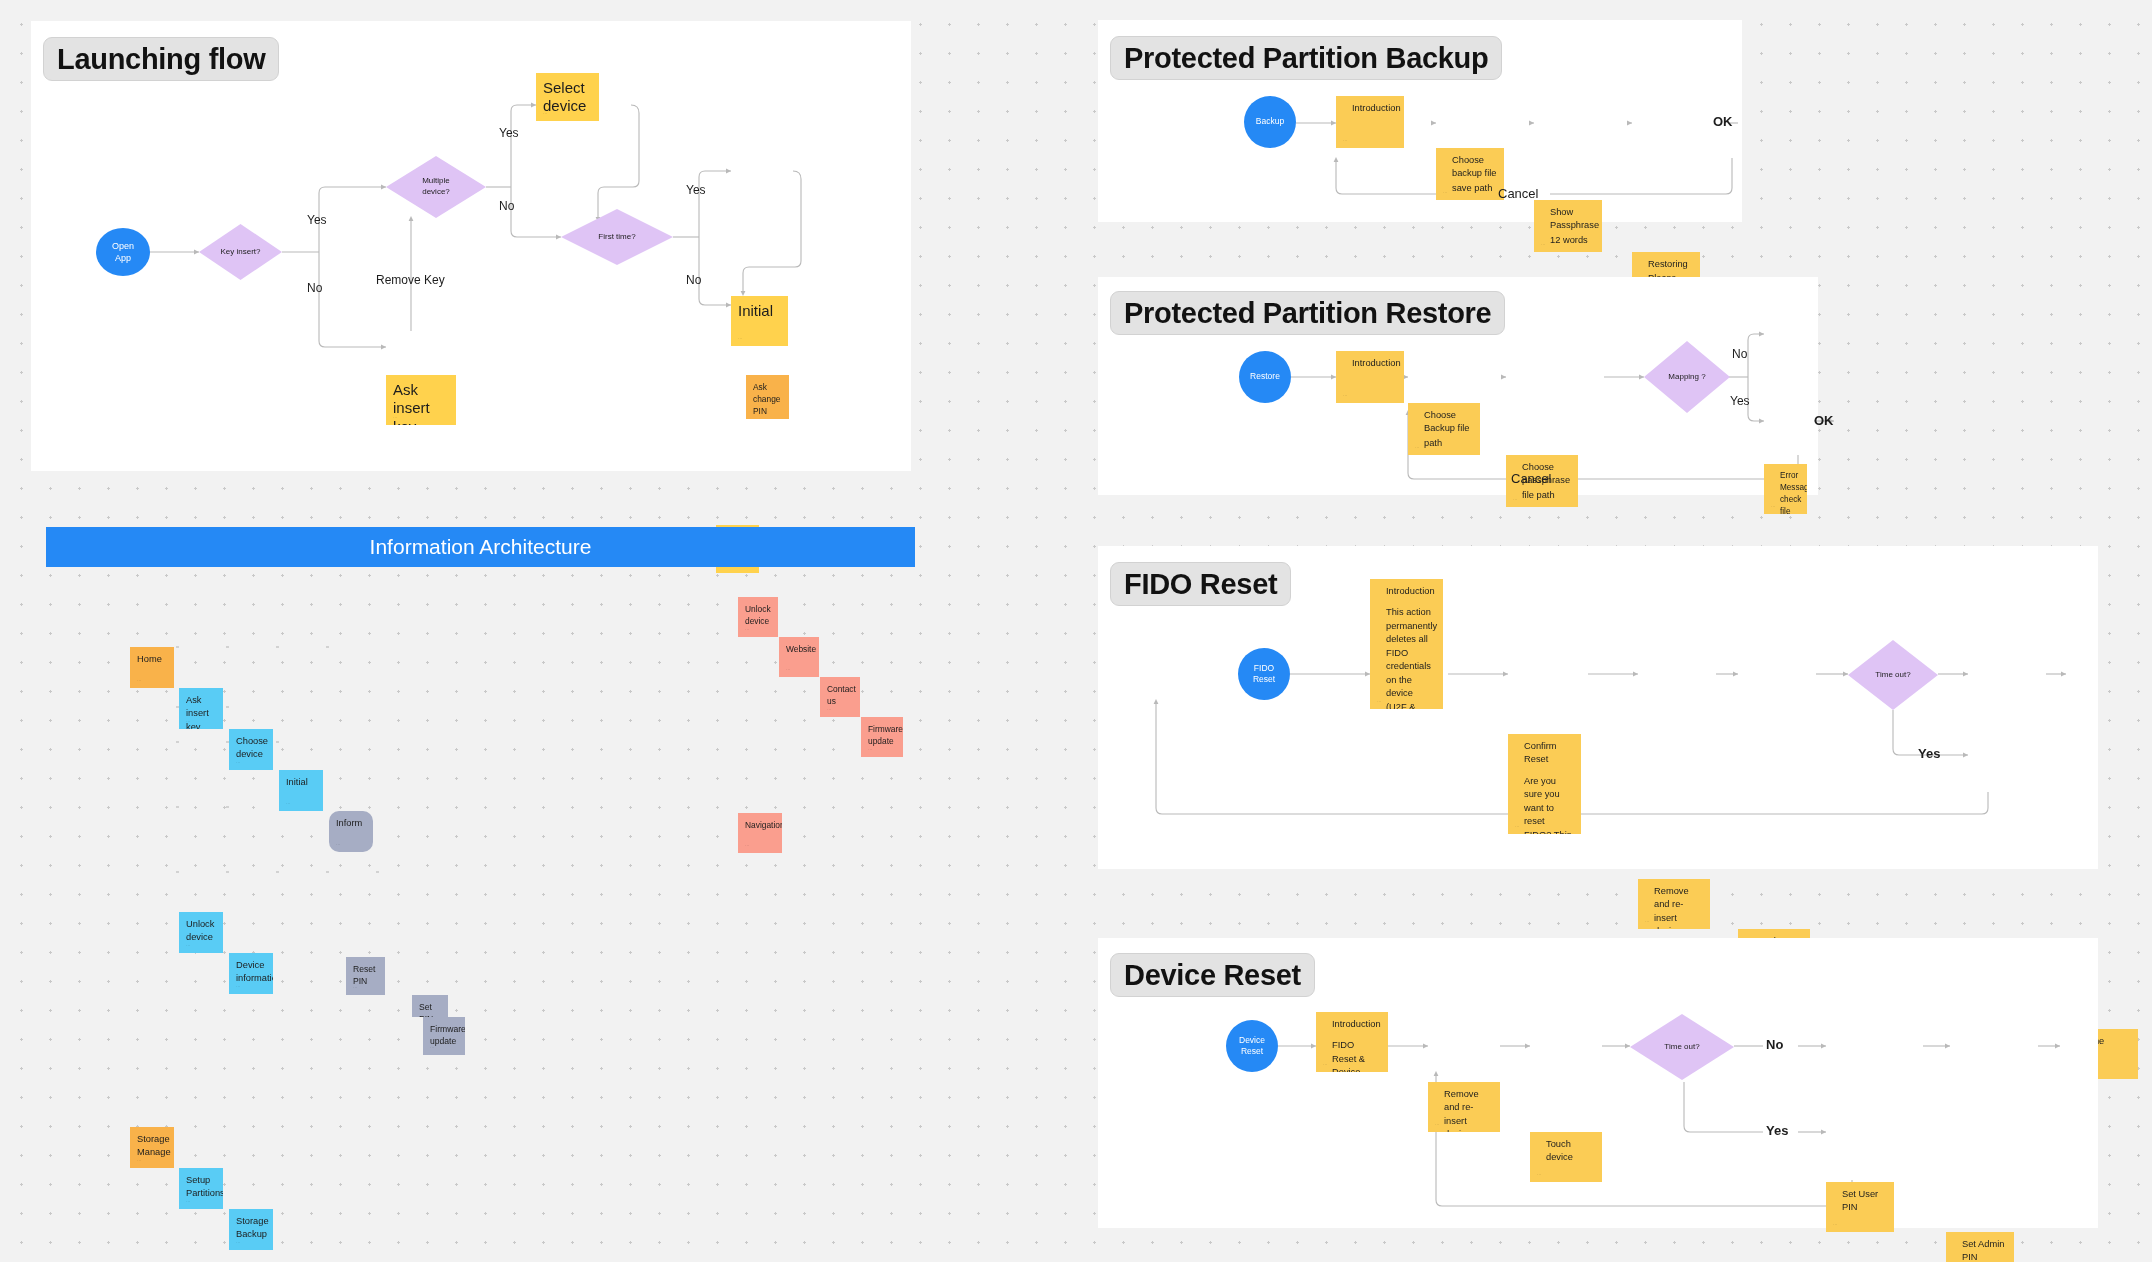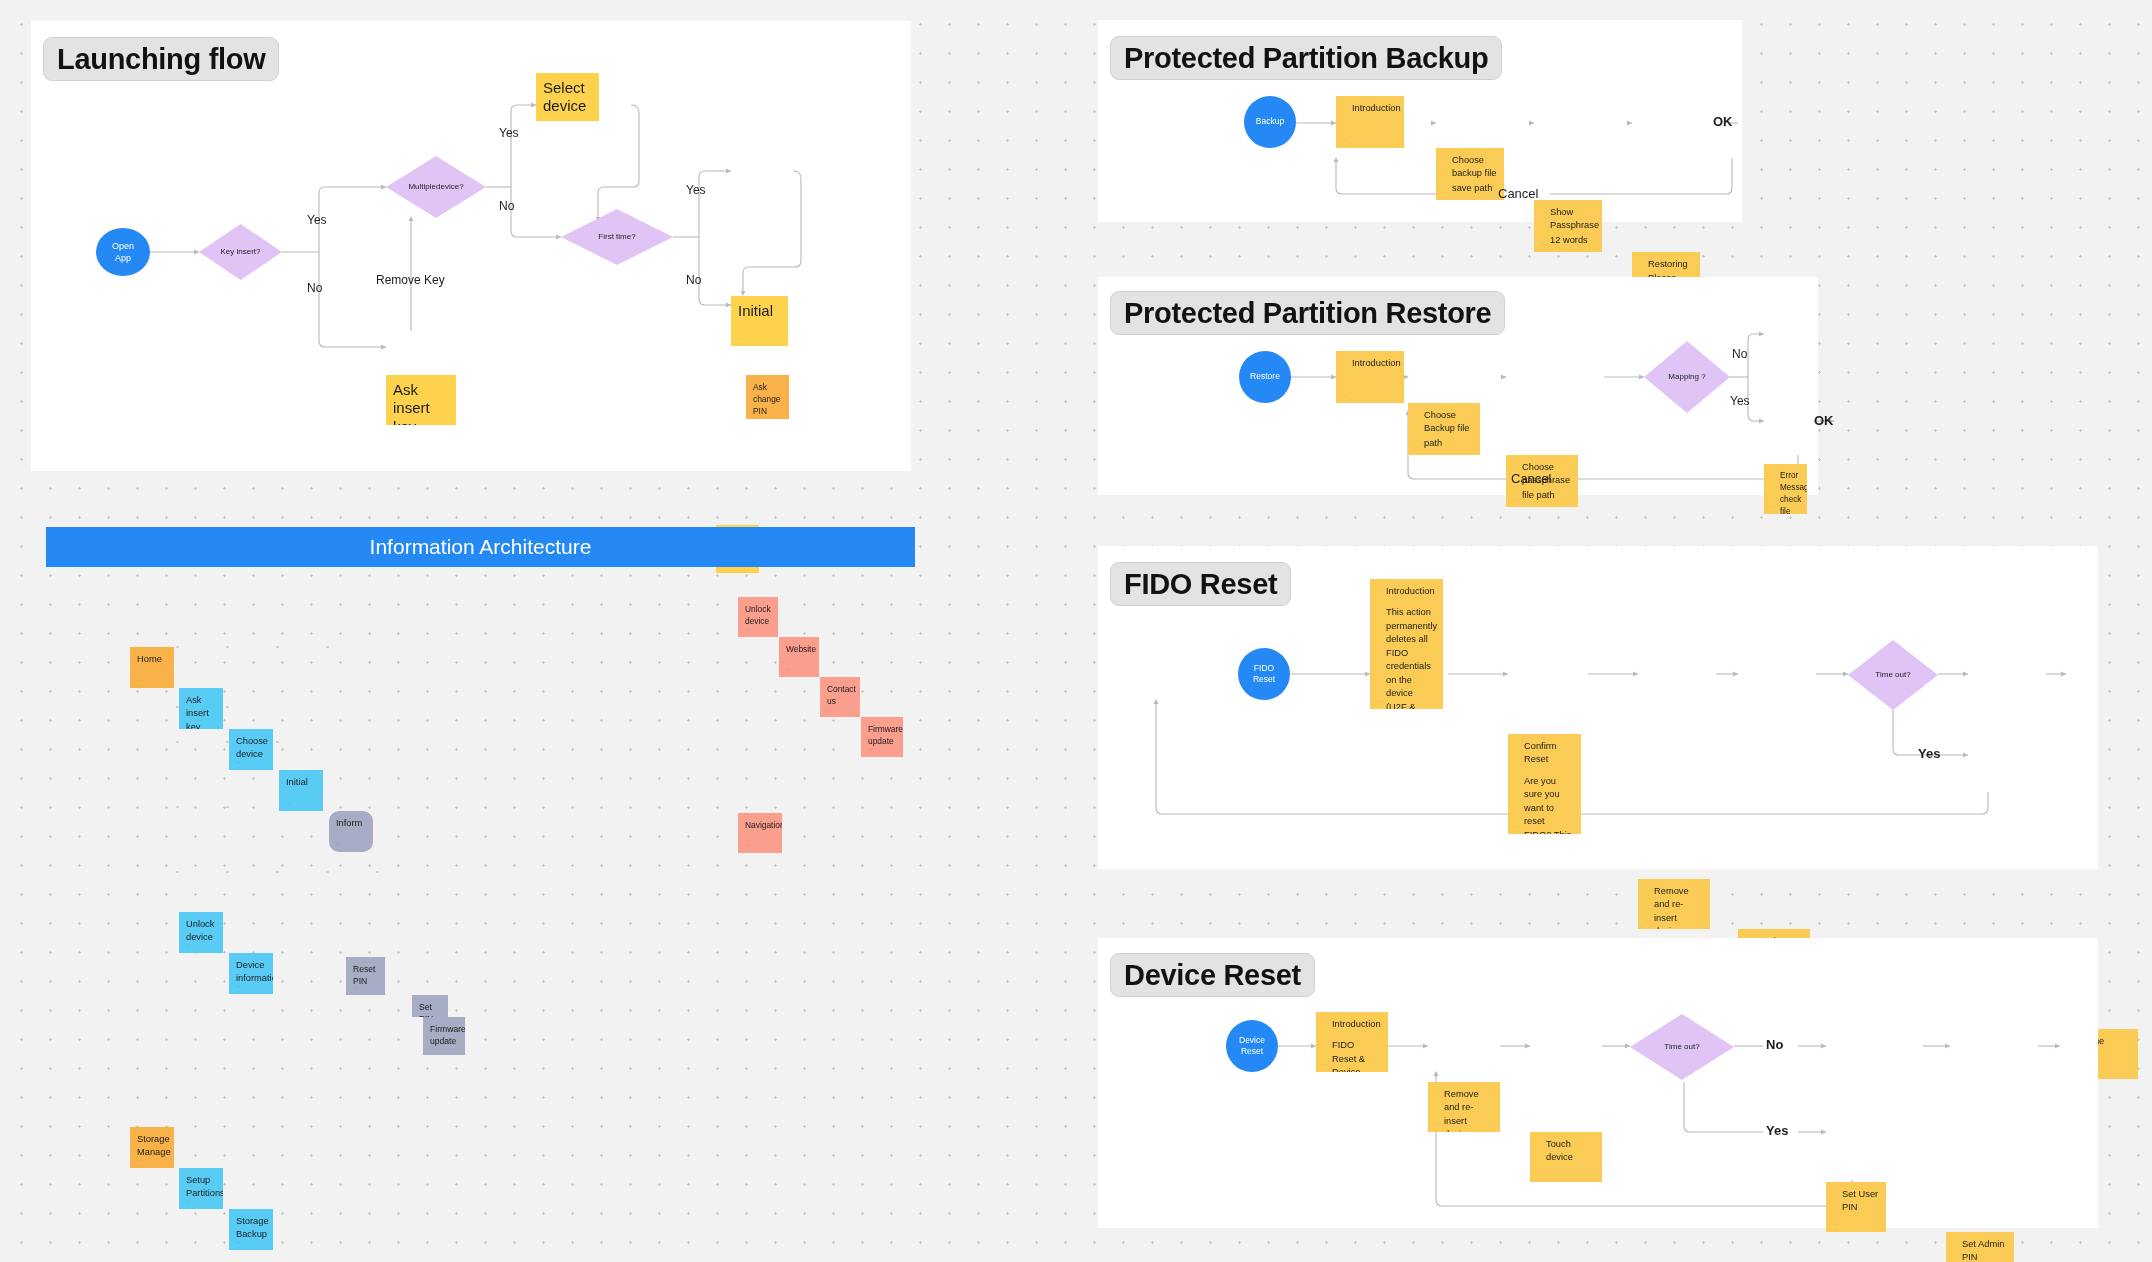--- a/index.html
+++ b/index.html
@@ -158,21 +158,21 @@
 
   <div class="node ellipse" style="left:65px; top:207px; width:54px; height:48px;">
     <span>Open</span>
     <span>App</span>
   </div>
 
   <div class="node diamond" style="left:168px; top:203px; width:83px; height:56px;">
     <span>Key insert?</span>
   </div>
 
-  <div class="node diamond" style="left:355px; top:135px; width:100px; height:62px; ">
+  <div class="node diamond" style="left:355px; top:135px; width:100px; height:62px; flex-direction:column;">
     <span>Multiple</span>
     <span>device?</span>
   </div>
 
   <div class="node diamond" style="left:530px; top:188px; width:112px; height:56px;">
     <span>First time?</span>
   </div>
 
   <div class="node card yellow2" style="left:505px; top:52px; width:63px; height:48px;">
     <span class="big">Select device</span>
@@ -572,21 +572,21 @@
 
   <div class="node card yellow" style="left:432px; top:84px; width:72px; height:50px;">
     <p>Touch device</p>
     <span class="tag">···</span>
   </div>
 
   <div class="node diamond" style="left:532px; top:76px; width:104px; height:66px;">
     <span>Time out?</span>
   </div>
 
-  <div class="node card yellow" style="left:728px; top:84px; width:60px; height:50px;">
+  <div class="node card yellow" style="left:728px; top:84px; width:68px; height:50px;">
     <p>Set User PIN</p>
     <span class="tag">···</span>
   </div>
 
   <div class="node card yellow" style="left:848px; top:84px; width:68px; height:50px;">
     <p>Set Admin PIN</p>
 
   </div>
 
   <div class="elabel bold" style="left:668px; top:99px;">No</div>

